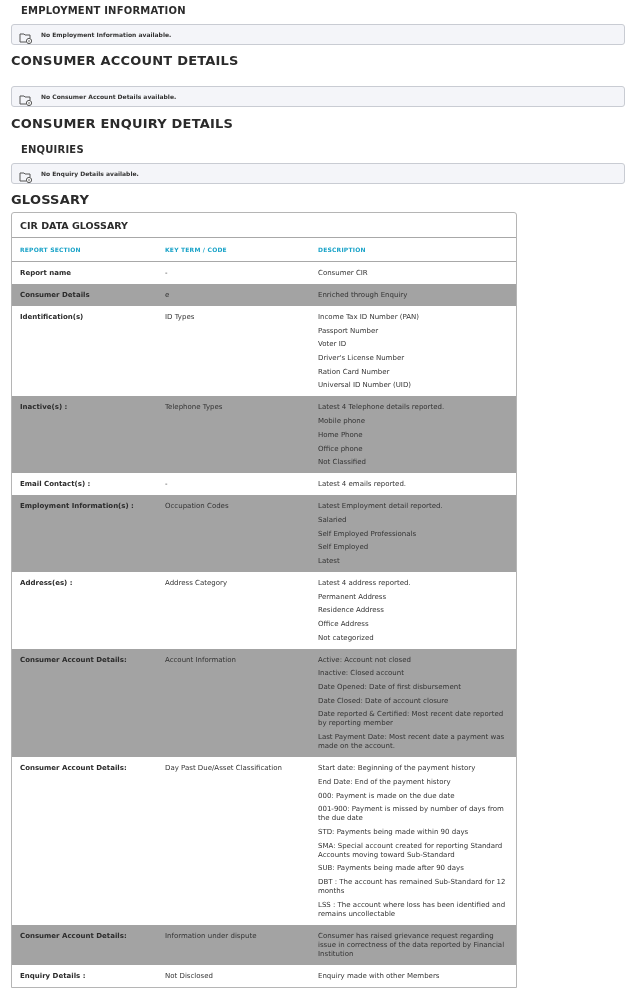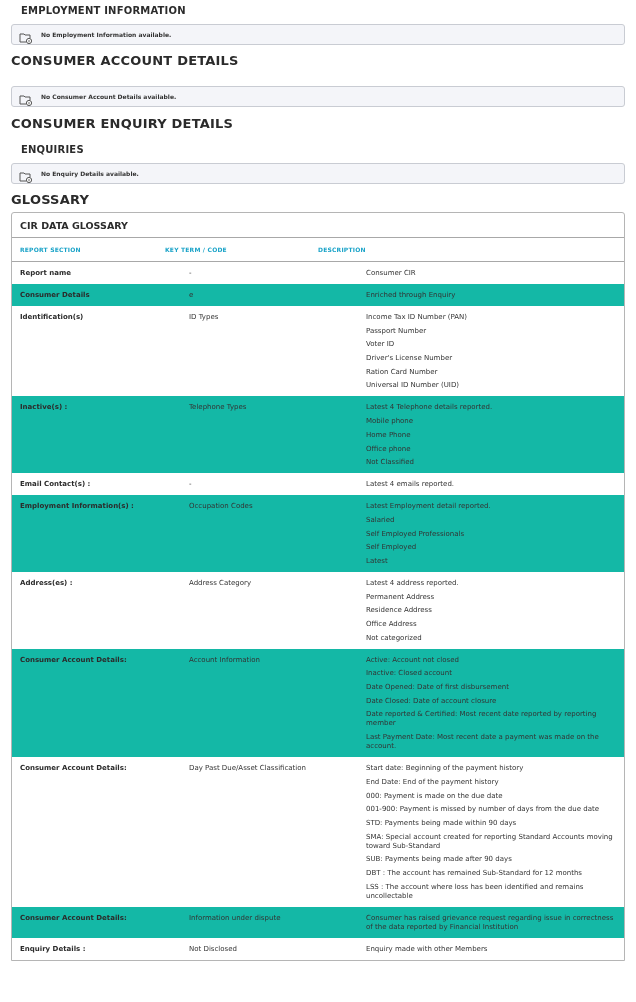--- a/index.html
+++ b/index.html
@@ -21,37 +21,37 @@
   #t-emp { position: absolute; top: 5px; left: 11px; }
   #b-emp { position: absolute; top: 24px; left: 11px; width: 614px; }
   #t-cad { position: absolute; top: 53px; left: 11px; }
   #b-cad { position: absolute; top: 86px; left: 11px; width: 614px; }
   #t-ced { position: absolute; top: 116px; left: 11px; }
   #t-enq { position: absolute; top: 144px; left: 11px; }
   #b-enq { position: absolute; top: 163px; left: 11px; width: 614px; }
   #t-glo { position: absolute; top: 192px; left: 11px; }
 
   .glossary {
-    position: absolute; top: 212px; left: 11px; width: 614px;
+    position: absolute; top: 212px; left: 11px; width: 506px;
     border: 1px solid #b5b5b5; border-radius: 3px 3px 0 0; background: #fff;
   }
   .glossary .g-title {
     height: 25px; display: flex; align-items: center; padding-left: 8px;
     font-size: 9.5px; font-weight: bold; color: #2b2b2b; border-bottom: 1px solid #a8a8a8;
   }
   .g-head {
     display: flex; height: 24px; align-items: center; border-bottom: 1px solid #a8a8a8;
   }
   .g-head div { font-size: 6px; font-weight: bold; color: #1aa3c8; letter-spacing: 0.2px; }
   .c1 { width: 153px; padding-left: 8px; }
   .c2 { width: 153px; }
   .c3 { flex: 1; padding-right: 8px; }
 
-  .g-row { display: flex; padding: 7px 0 6px 0; gap: 24px; }
-  .g-row.alt { background: #14b8a6; }
+  .g-row { display: flex; padding: 7px 0 6px 0; }
+  .g-row.alt { background: #a3a3a3; }
   .g-row .c1 { font-size: 7px; font-weight: bold; color: #2b2b2b; line-height: 9px; }
   .g-row .c2 { font-size: 7px; color: #333; line-height: 9px; }
   .g-row .c3 { font-size: 7px; color: #333; }
   .g-row .c3 .line { line-height: 9px; margin-bottom: 4.7px; }
   .g-row .c3 .line:last-child { margin-bottom: 0; }
 </style>
 </head>
 <body>
 
 <div class="page">

